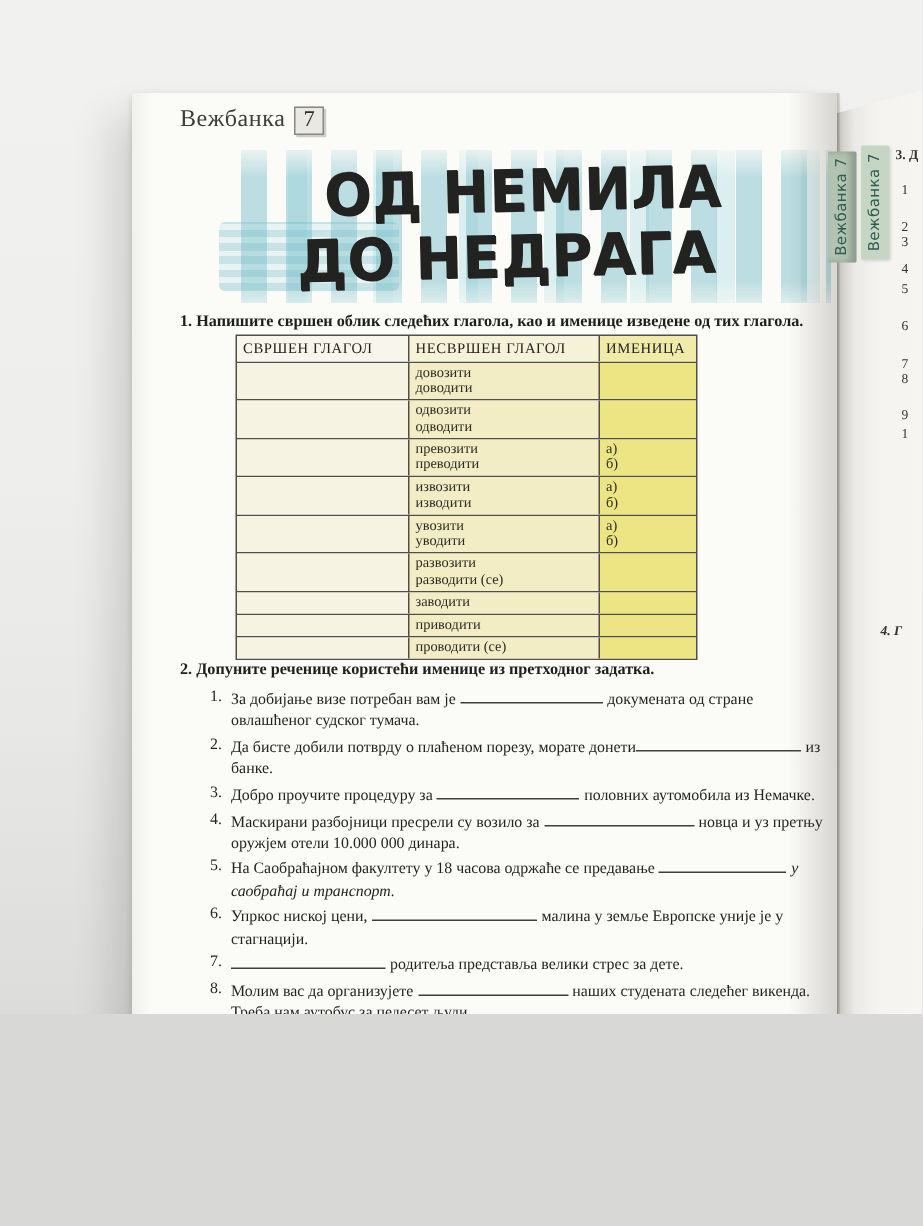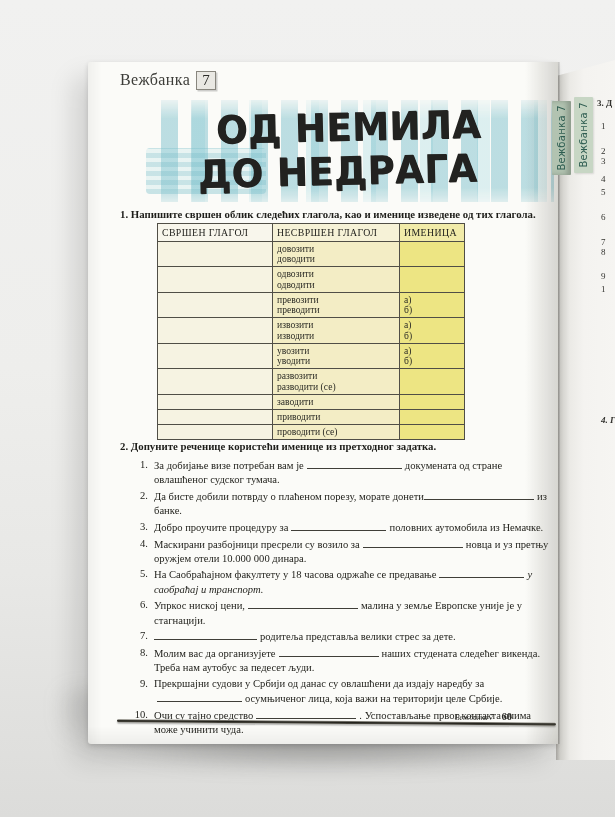--- a/index.html
+++ b/index.html
@@ -1,17 +1,17 @@
 <!DOCTYPE html>
 <html><head>
 <meta charset="utf-8">
 <style>
   html,body{margin:0;padding:0;}
   body{background:#d8d8d6;}
-  .shot{position:relative;width:615px;height:817px;overflow:hidden;
+  .shot{position:relative;width:615px;height:676px;overflow:hidden;
         background:linear-gradient(180deg,#f1f1f0 0%,#eeeeec 45%,#e8e8e6 70%,#dcdcda 100%);
         font-family:"Liberation Serif",serif;}
 
   
   .book-shadow{position:absolute;left:60px;top:688px;width:520px;height:80px;
         background:radial-gradient(ellipse at 50% 25%,rgba(80,80,78,0.55),rgba(110,110,108,0.28) 55%,rgba(0,0,0,0) 78%);
         filter:blur(9px);}
 
   
   .next-page{position:absolute;left:556px;top:60px;width:59px;height:700px;
@@ -117,21 +117,21 @@
     <div class="np-text" style="left:45px;top:61px;">1</div>
     <div class="np-text" style="left:45px;top:86px;">2</div>
     <div class="np-text" style="left:45px;top:96px;">3</div>
     <div class="np-text" style="left:45px;top:114px;">4</div>
     <div class="np-text" style="left:45px;top:127px;">5</div>
     <div class="np-text" style="left:45px;top:152px;">6</div>
     <div class="np-text" style="left:45px;top:177px;">7</div>
     <div class="np-text" style="left:45px;top:187px;">8</div>
     <div class="np-text" style="left:45px;top:211px;">9</div>
     <div class="np-text" style="left:45px;top:224px;">1</div>
-    <div class="np-text np-bold" style="left:45px;top:355px;font-style:italic;">4. Г</div>
+    <div class="np-text np-bold" style="left:31px;top:355px;font-style:italic;">4. Г</div>
   </div>
 
   <div class="fold"></div>
 
   <div class="page">
 
     <div class="wb-header">
       <span>Вежбанка</span><span class="num-box">7</span>
     </div>
 

